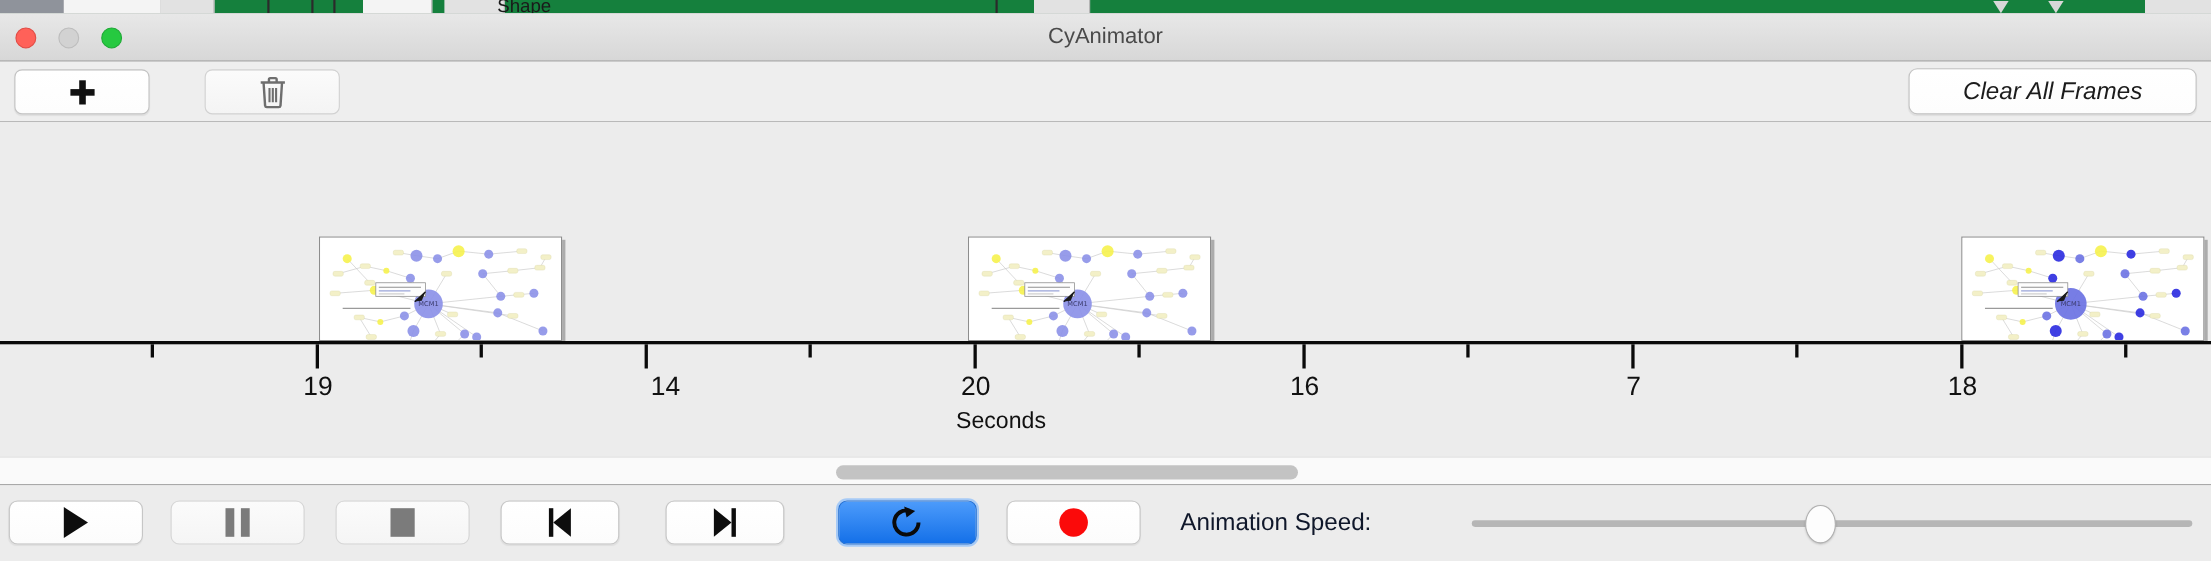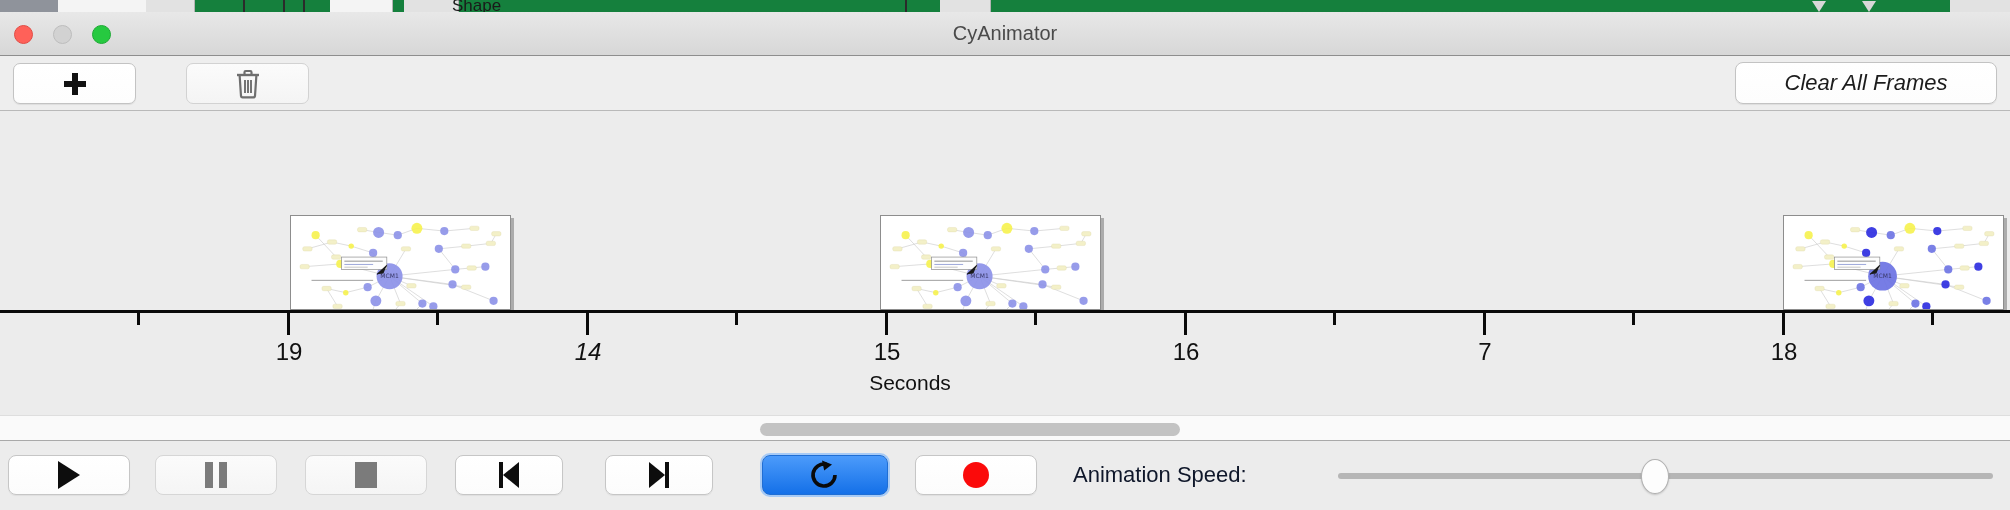--- a/index.html
+++ b/index.html
@@ -622,23 +622,23 @@
         </svg>
       </div>
   </div>
 
   <div class="ruler">
     <div class="ruler-line"></div>
     <div id="ticks">
         <div class="tick major" style="left: 287px;"></div>
         <div class="tick-label" style="left: 289px;">19</div>
         <div class="tick major" style="left: 586px;"></div>
-        <div class="tick-label" style="left: 588px; font-style: italic;">14</div>
+        <div class="tick-label" style="left: 605px;">14</div>
         <div class="tick major" style="left: 885px;"></div>
-        <div class="tick-label" style="left: 887px;">15</div>
+        <div class="tick-label" style="left: 887px;">20</div>
         <div class="tick major" style="left: 1184px;"></div>
         <div class="tick-label" style="left: 1186px;">16</div>
         <div class="tick major" style="left: 1483px;"></div>
         <div class="tick-label" style="left: 1485px;">7</div>
         <div class="tick major" style="left: 1782px;"></div>
         <div class="tick-label" style="left: 1784px;">18</div>
         <div class="tick minor" style="left: 137px;"></div>
         <div class="tick minor" style="left: 436px;"></div>
         <div class="tick minor" style="left: 735px;"></div>
         <div class="tick minor" style="left: 1034px;"></div>

